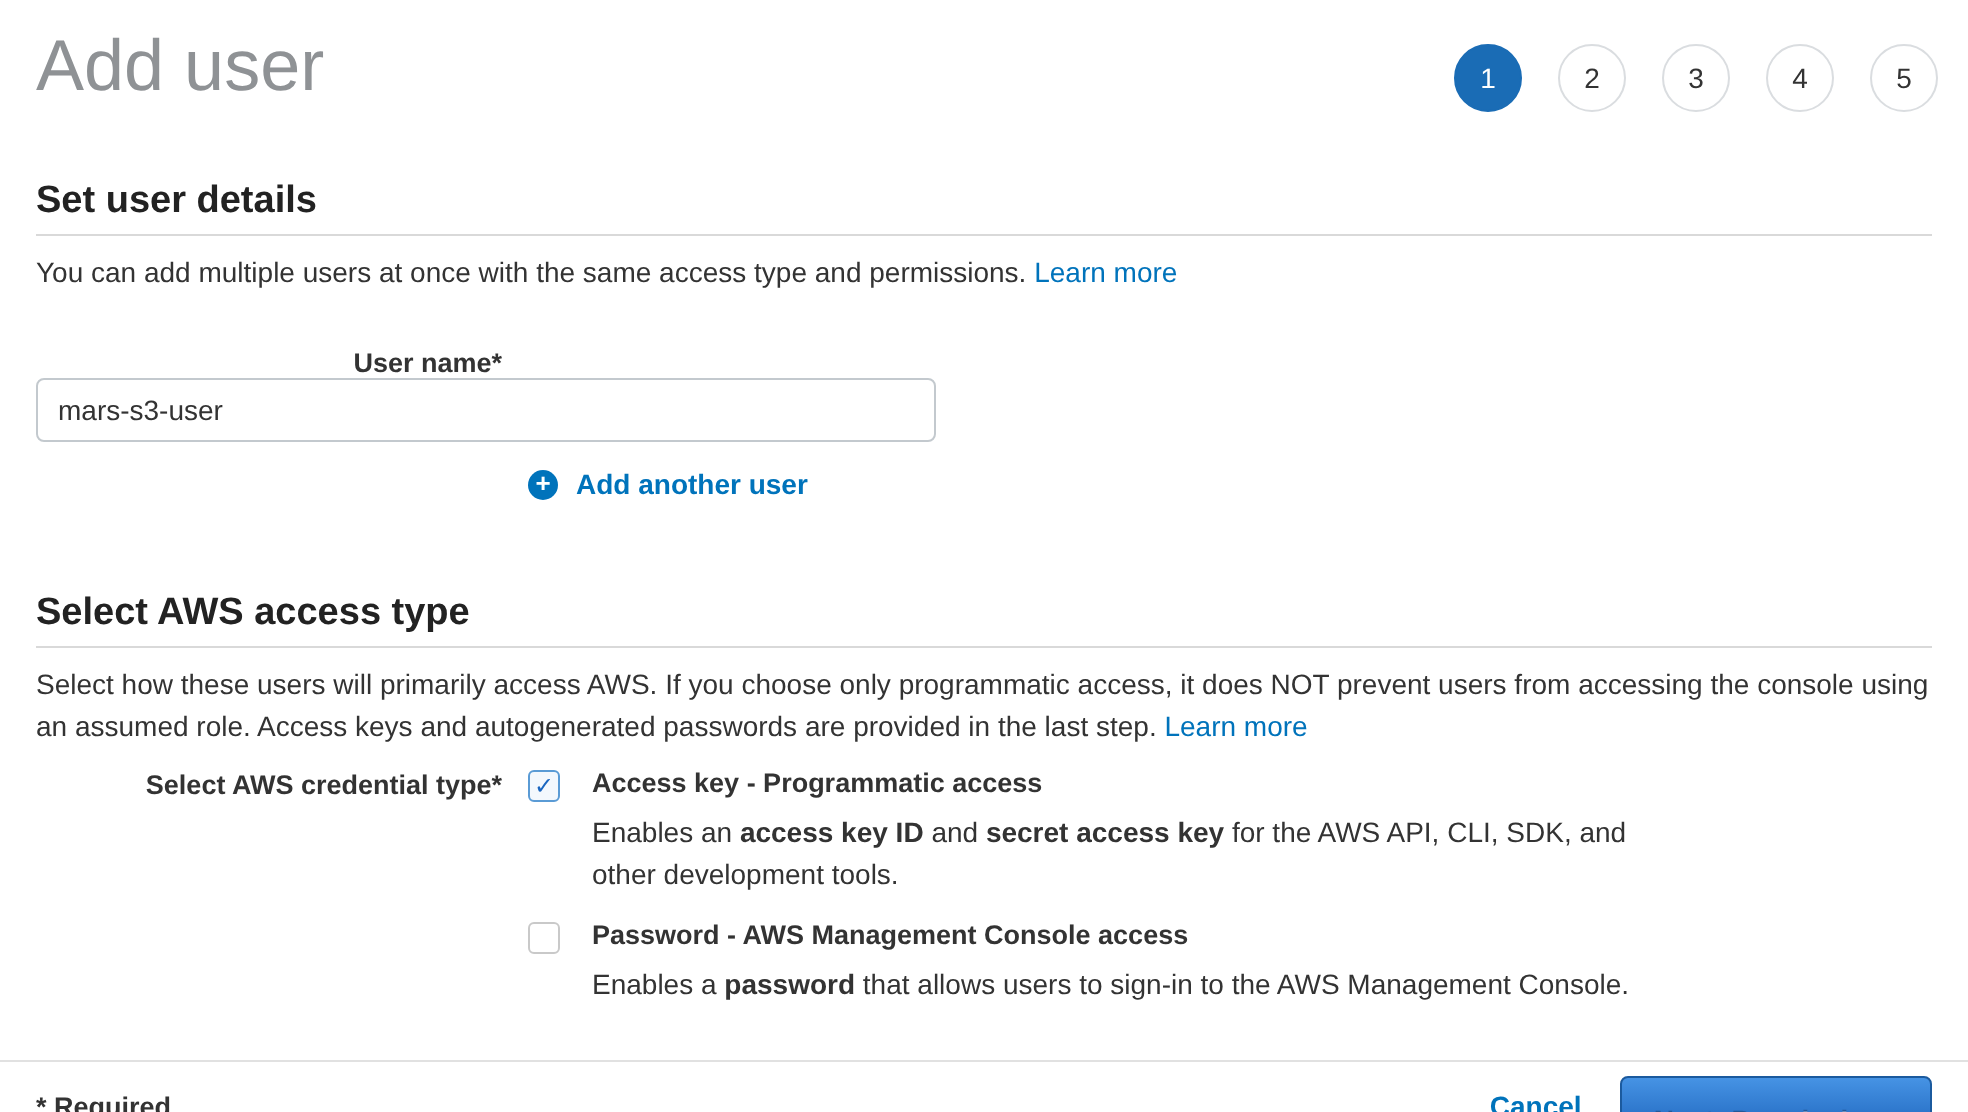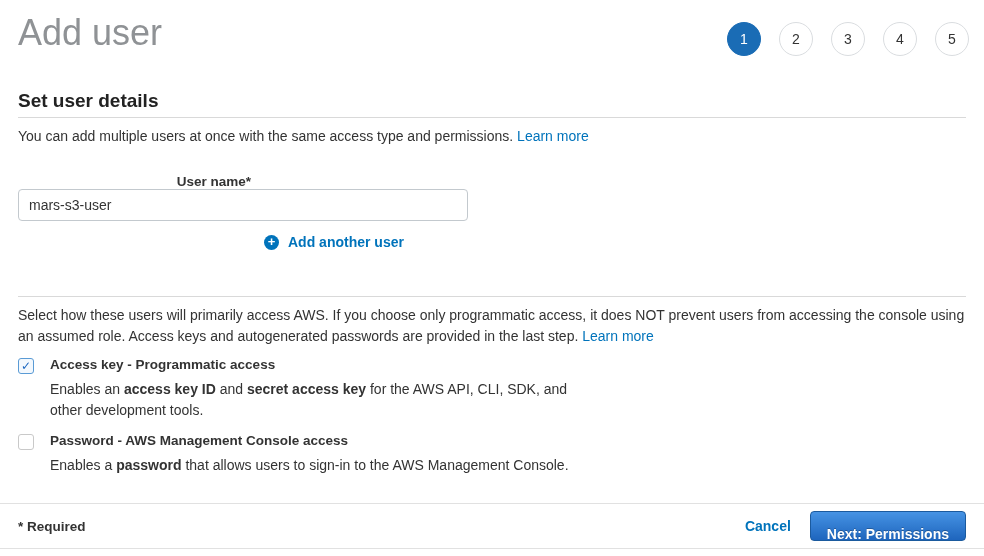--- a/index.html
+++ b/index.html
@@ -126,24 +126,26 @@
   <div class="form-row row-add-another">
     <span class="form-label"></span>
     <a class="add-another">
       <span class="plus-icon">+</span>
       <span>Add another user</span>
     </a>
   </div>
 </div>
 
 <div class="section section-2">
+  <h2 class="section-heading">Select AWS access type</h2>
   <hr class="rule">
   <p class="intro"><span>Select how these users will primarily access AWS. If you choose only programmatic access, it does NOT prevent users from accessing the console using an assumed role. Access keys and autogenerated passwords are provided in the last step. </span><a class="link">Learn more</a></p>
 
   <div class="form-row row-credential">
+    <label class="form-label">Select AWS credential type*</label>
     <div class="options">
 
       <div class="option">
         <span class="checkbox checked">
             <span>✓</span>
           </span>
         <div class="option-body">
           <div class="option-title">Access key - Programmatic access</div>
           <div class="option-desc"><span>Enables an </span><b>access key ID</b><span> and </span><b>secret access key</b><span> for the AWS API, CLI, SDK, and other development tools.</span></div>
         </div>

